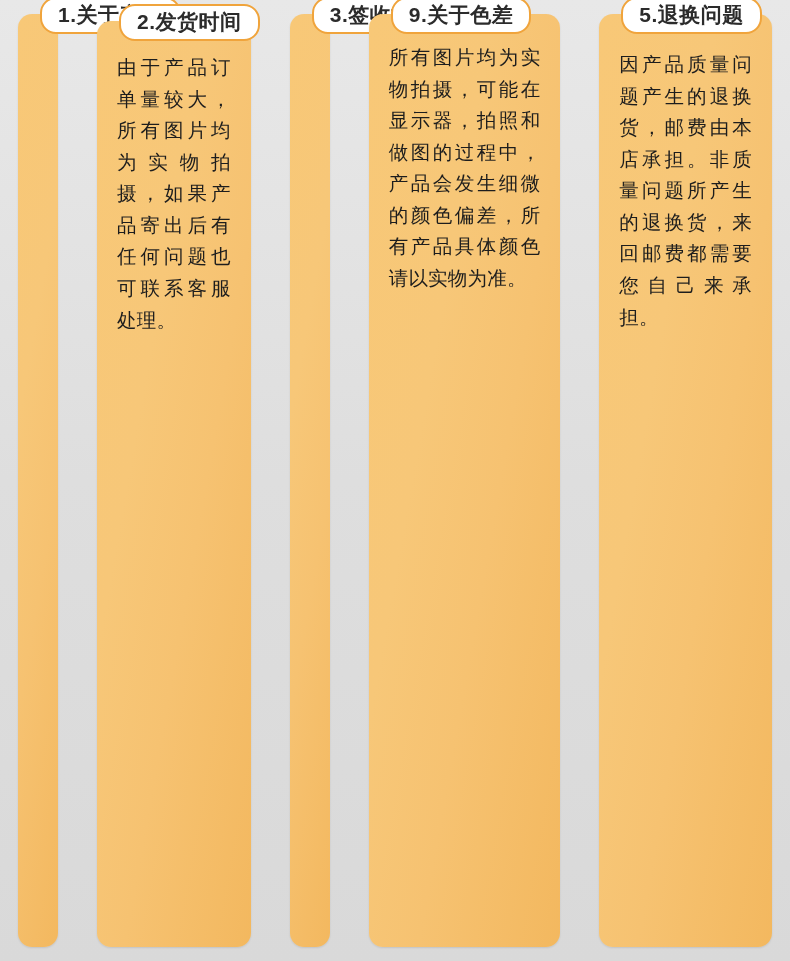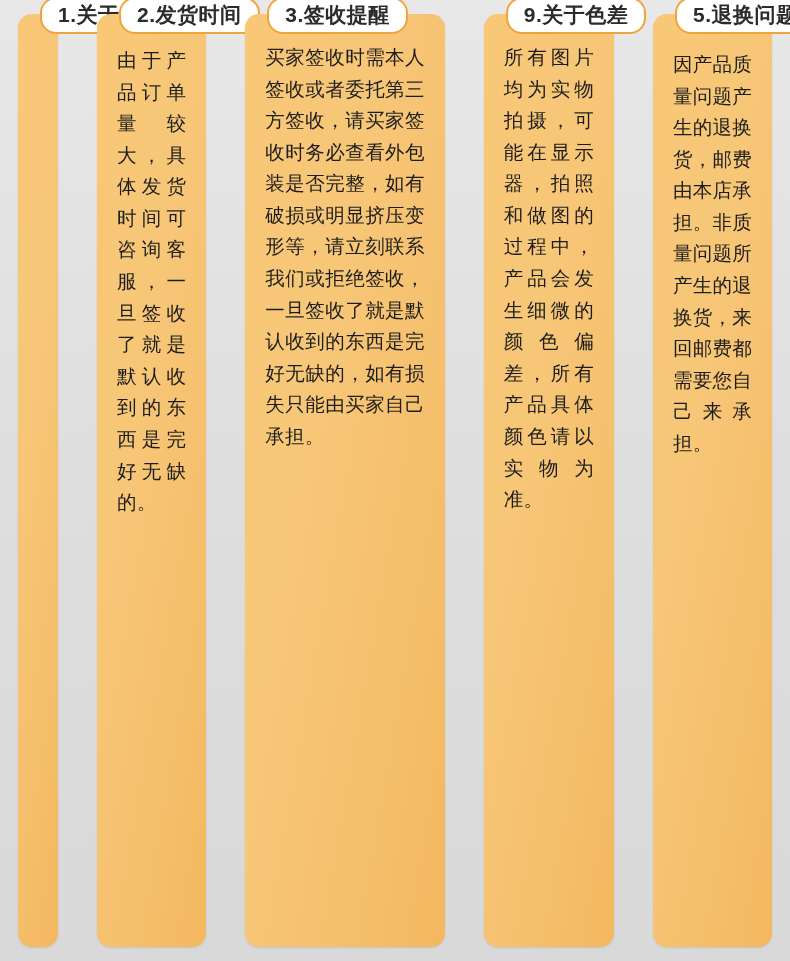--- a/index.html
+++ b/index.html
@@ -49,42 +49,41 @@
   .body-text {
     font-size: 19.5px;
     line-height: 1.62;
     color: #1d1d1d;
     text-align: justify;
     letter-spacing: 0.2px;
     white-space: pre-wrap;
   }
   
   .s1 { padding-top: 28px; padding-bottom: 22px; }
-  .s2 { padding-top: 31px; padding-bottom: 22px; }
+  .s2 { padding-top: 31px; padding-bottom: 22px; margin-top: 7px; }
   .s3 { padding-top: 28px; padding-bottom: 22px; }
   .s4 { padding-top: 28px; padding-bottom: 22px; }
   .s5 { padding-top: 35px; padding-bottom: 22px; }
 </style>
 </head>
 <body>
 
 <div class="page">
 
   <div class="section s1">
     <div class="title-chip">1.关于产品</div>
   </div>
 
   <div class="section s2">
     <div class="title-chip">2.发货时间</div>
-    <div class="body-text">由于产品订单量较大，具体发货时间可咨询客服，一旦签收了就是默认收到的东西是完好无缺的。</div>
+    <div class="body-text">由于产品订单量较大，所有图片均为实物拍摄，如果产品寄出后有任何问题也可联系客服处理。</div>
   </div>
 
   <div class="section s3">
     <div class="title-chip">3.签收提醒</div>
-    <div class="body-text">买家签收时需本人签收或者委托第三方签收，请买家签收时务必查看外包装是否完整，如有破损或明显挤压变形等，请立刻联系我们或拒绝签收，一旦签收了就是默认收到的东西是完好无缺的，如有损失只能由买家自己承担。</div>
   </div>
 
   <div class="section s4">
     <div class="title-chip">9.关于色差</div>
     <div class="body-text">所有图片均为实物拍摄，可能在显示器，拍照和做图的过程中，产品会发生细微的颜色偏差，所有产品具体颜色请以实物为准。</div>
   </div>
 
   <div class="section s5">
     <div class="title-chip">5.退换问题</div>
     <div class="body-text">因产品质量问题产生的退换货，邮费由本店承担。非质量问题所产生的退换货，来回邮费都需要您自己来承担。</div>

